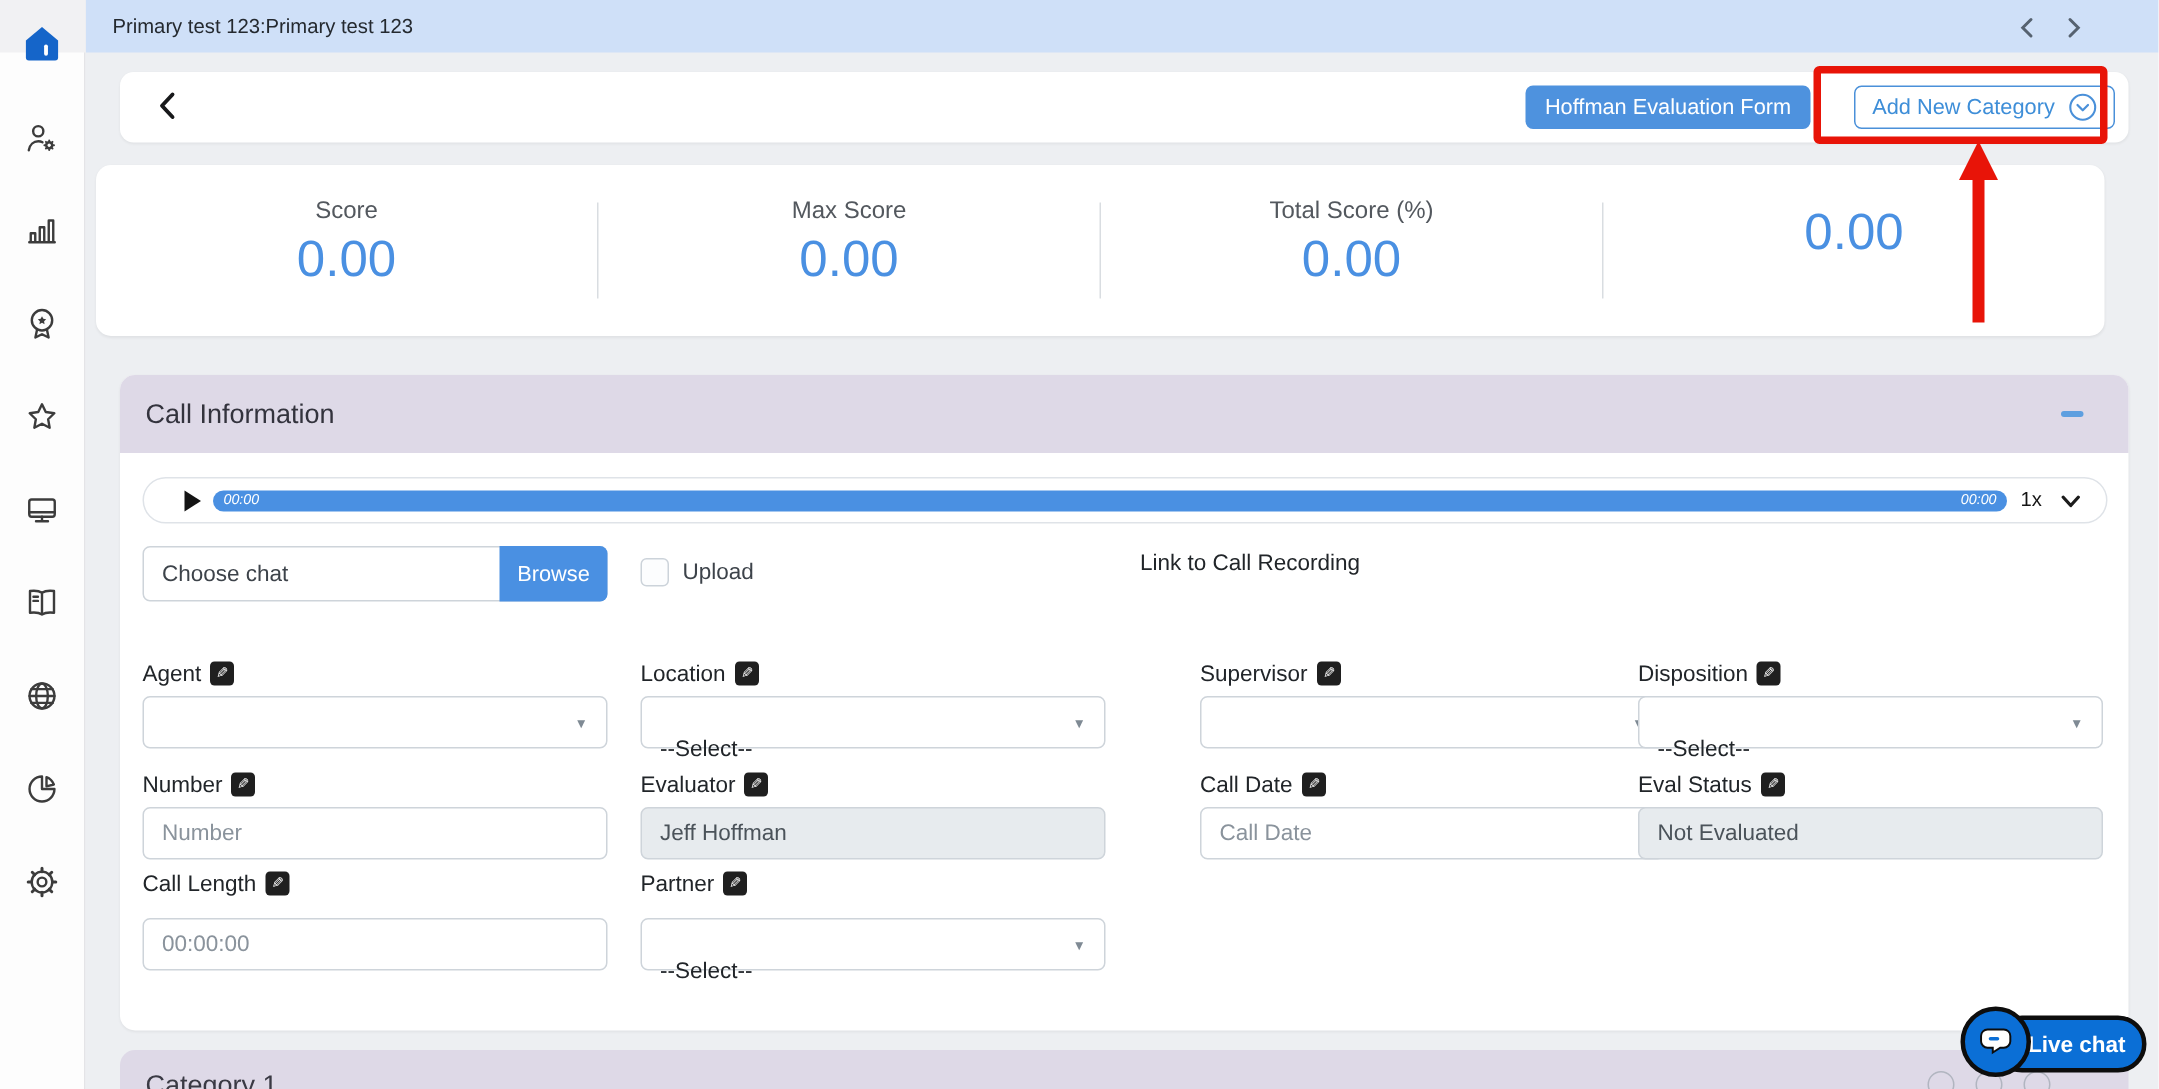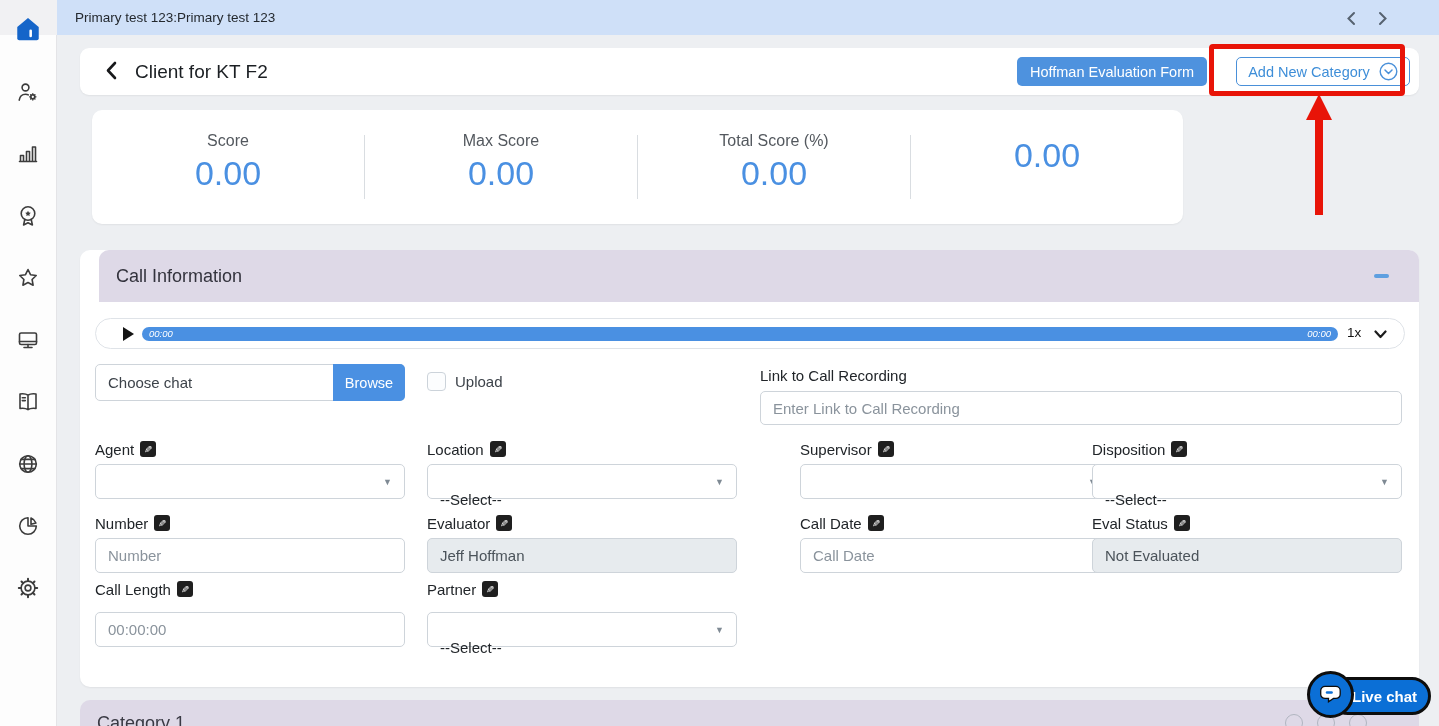--- a/index.html
+++ b/index.html
@@ -25,28 +25,28 @@
   .page-title { position:absolute; left:55px; top:0; line-height:47px; font-size:19px; color:#1b1f23; font-weight:500; }
   .preview-btn { position:absolute; left:937px; top:9px; width:190px; height:29px; background:#4e92de; border:none; border-radius:5px; color:#fff; font-size:14.5px; font-family:inherit; cursor:pointer; }
   .addcat-btn { position:absolute; left:1140px; top:9px; width:174px; height:29px; background:#fff; border:1px solid #4a90d9; border-radius:5px; color:#3e8ed8; font-size:14.5px; font-family:inherit; cursor:pointer; display:flex; align-items:center; justify-content:center; gap:9px;margin-left:16px; }
 
   
   .anno-rect { position:absolute; left:1209px; top:44px; width:196px; height:52px; border:5px solid #e81408; border-radius:4px; z-index:10; pointer-events:none; }
   .anno-shaft { position:absolute; left:1315px; top:119px; width:8px; height:96px; background:#e81408; z-index:10; pointer-events:none; }
   .anno-head { position:absolute; left:1306px; top:94px; width:0; height:0; border-left:13px solid transparent; border-right:13px solid transparent; border-bottom:26px solid #e81408; z-index:10; pointer-events:none; }
 
   
-  .score-card { position:absolute; left:92px; top:110px; width:1091px; height:114px; background:#fff; border-radius:10px; box-shadow:0 1px 2px rgba(0,0,0,.06); display:flex; }
+  .score-card { position:absolute; left:64px; top:110px; width:1339px; height:114px; background:#fff; border-radius:10px; box-shadow:0 1px 2px rgba(0,0,0,.06); display:flex; }
   .score-col { flex:1; text-align:center; padding-top:22px; }
   .score-divider { width:1px; height:64px; background:#d9dde1; margin-top:25px; }
   .score-label { font-size:16px; color:#53585e; }
   .score-value { font-size:34px; color:#4a90e2; margin-top:4px; }
 
   
-  .call-card { position:absolute; left:80px; top:250px; width:1339px; height:437px; background:#fff; border-radius:10px; box-shadow:0 1px 2px rgba(0,0,0,.06);padding-left:19px; }
+  .call-card { position:absolute; left:80px; top:250px; width:1339px; height:437px; background:#fff; border-radius:10px; box-shadow:0 1px 2px rgba(0,0,0,.06); }
   .section-header { position:relative; height:52px; background:#ded9e7; border-radius:10px 10px 0 0; }
   .section-title { position:absolute; left:17px; top:0; line-height:52px; font-size:18px; color:#33333d; }
   .collapse-minus { position:absolute; right:30px; top:24px; width:15px; height:4px; background:#5e9fe0; border-radius:2px; cursor:pointer; }
 
   
   .player { position:absolute; left:15px; top:68px; width:1310px; height:31px; background:#fff; border:1px solid #dfe3e8; border-radius:16px; }
   .play-btn { position:absolute; left:27px; top:8px; width:0; height:0; border-left:11px solid #141414; border-top:7px solid transparent; border-bottom:7px solid transparent; cursor:pointer; }
   .track { position:absolute; left:46px; top:8px; width:1196px; height:14px; background:#4a90e2; border-radius:7px; cursor:pointer; }
   .ptime { position:absolute; top:1px; font-size:9.5px; font-style:italic; color:#fff; }
   .ptime-l { left:7px; } .ptime-r { right:7px; }
@@ -177,21 +177,20 @@
       </svg>
   </div>
 </div>
 
 <div class="header-card">
   <div class="back-btn">
     <svg width="12" height="19">
         <path d="M10 2L3 9.5 10 17" stroke="#18191b" stroke-width="2.6" fill="none" stroke-linecap="round" stroke-linejoin="round"></path>
       </svg>
   </div>
-  <div class="page-title">Client for KT F2</div>
   <button class="preview-btn">Hoffman Evaluation Form</button>
   <div class="addcat-btn">
     <span>Add New Category</span>
     <span class="addcat-chev">
       <svg width="19" height="19">
           <circle cx="9.5" cy="9.5" r="8.3" stroke="#4a90d9" fill="none" stroke-width="1.4"></circle>
           <path d="M6 8l3.5 3.5L13 8" stroke="#4a90d9" fill="none" stroke-width="1.5" stroke-linecap="round" stroke-linejoin="round"></path>
         </svg>
     </span>
   </div>
@@ -242,21 +241,20 @@
     </div>
   </div>
 
   <div class="file-box">
     <span class="file-text">Choose chat</span>
     <button class="browse-btn">Browse</button>
   </div>
   <input type="checkbox" class="upload-check" style="">
   <span class="upload-label">Upload</span>
   <div class="link-label">Link to Call Recording</div>
-  <input class="link-input" placeholder="Enter Link to Call Recording" style="">
 
   <div class="f-label col1 lrow1">
     <span>Agent</span>
     <span class="edit-badge"></span>
   </div>
   <div class="f-label col2 lrow1">
     <span>Location</span>
     <span class="edit-badge"></span>
   </div>
   <div class="f-label col3 lrow1">

